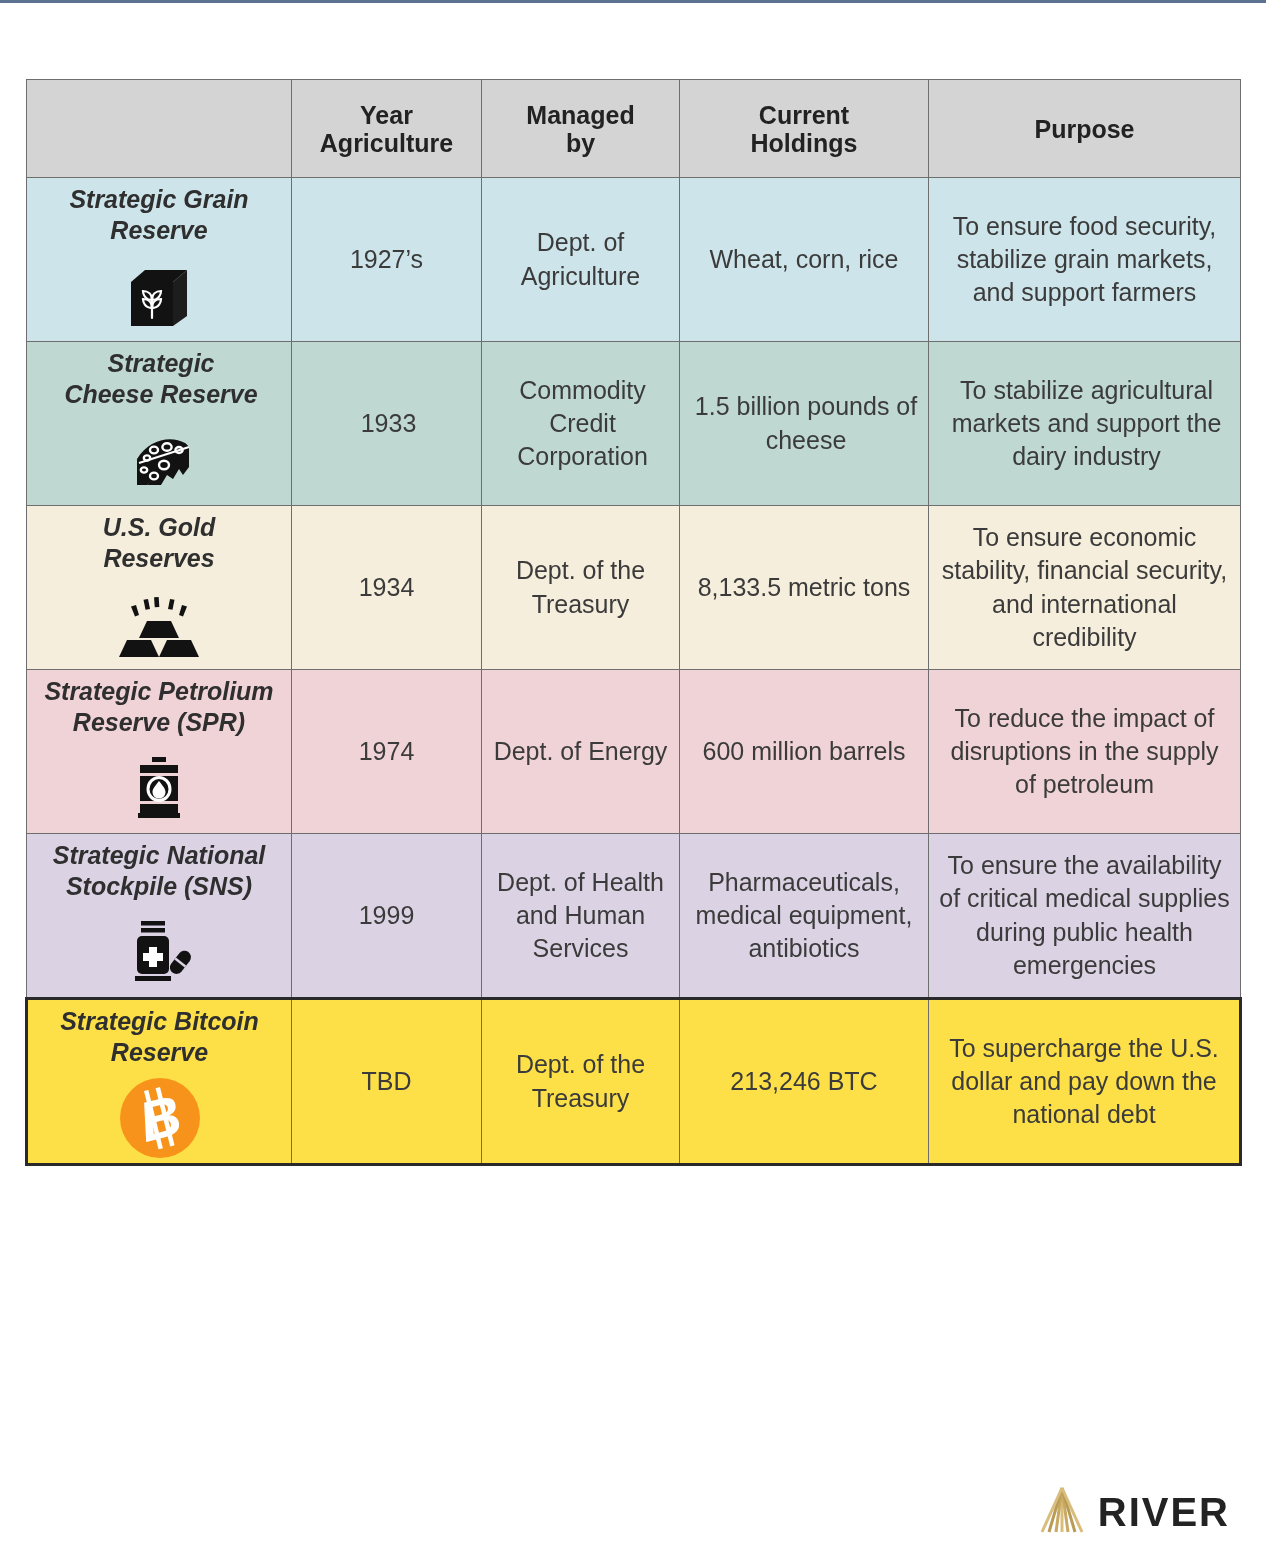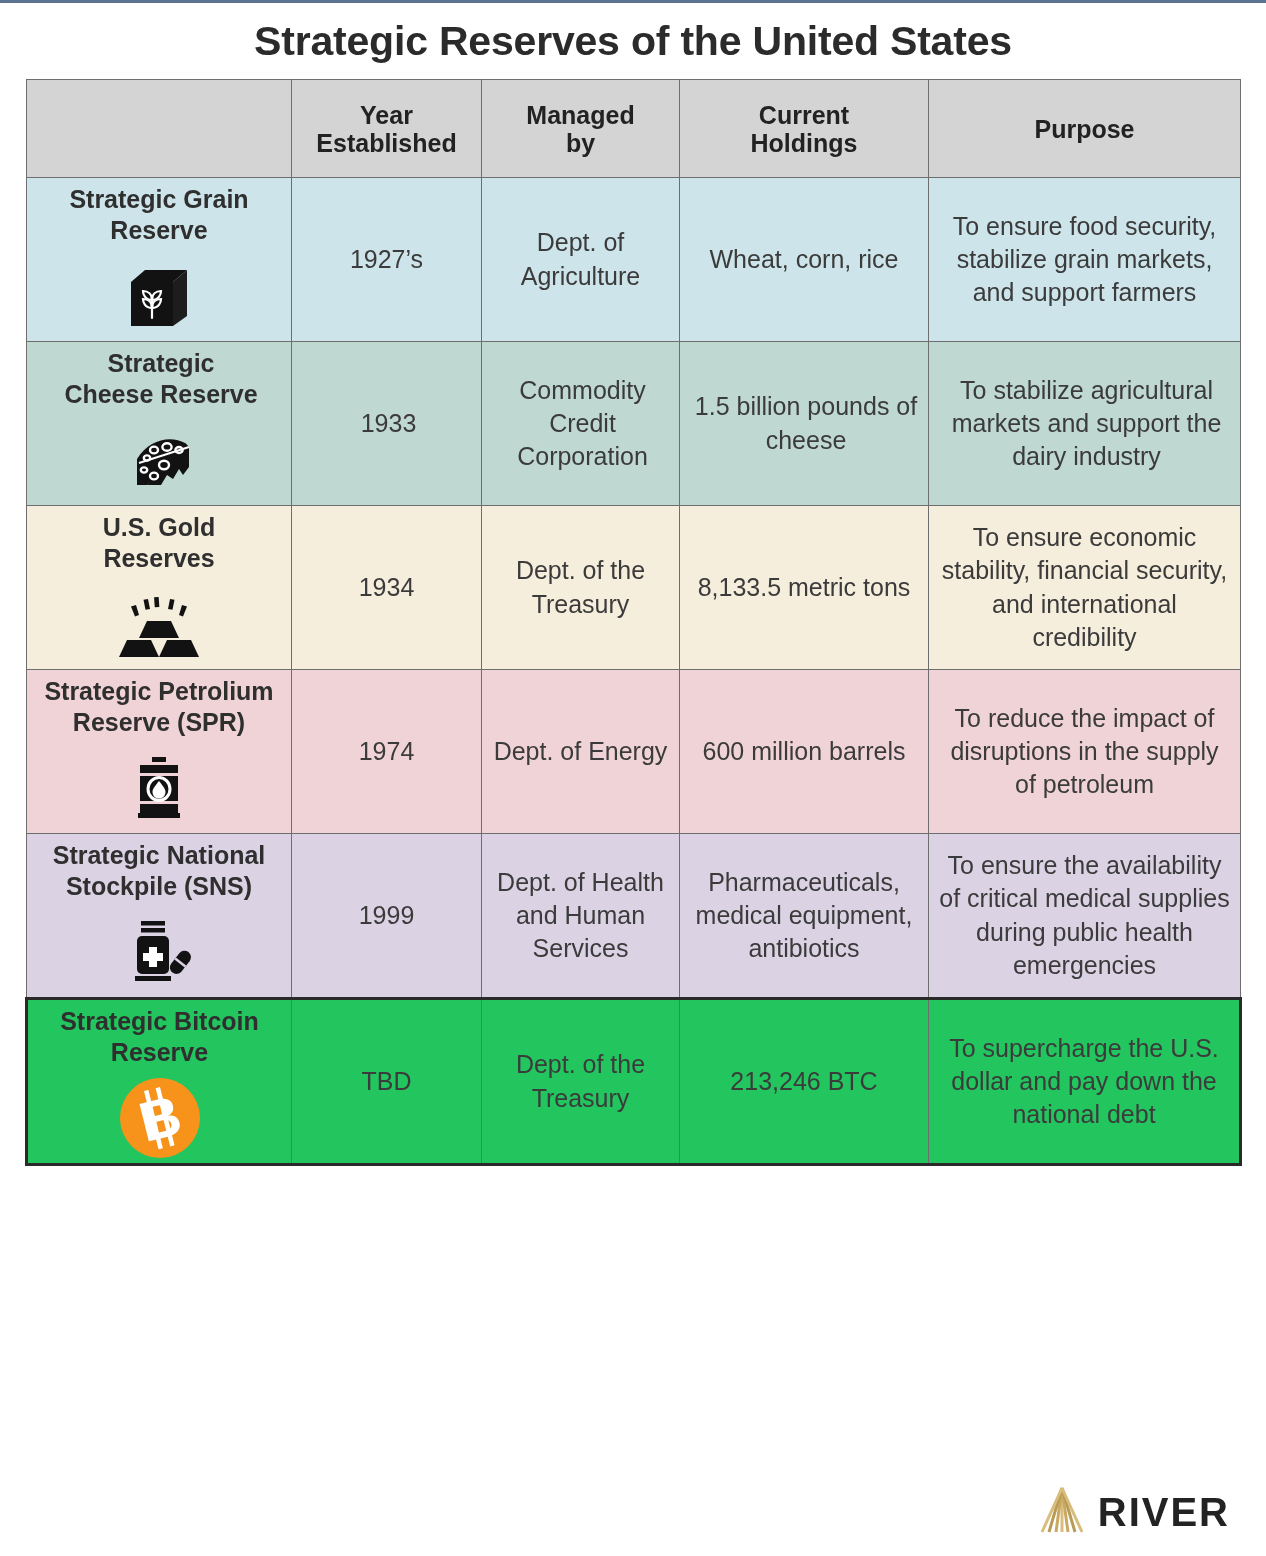--- a/index.html
+++ b/index.html
@@ -79,39 +79,40 @@
     font-weight: normal;
   }
 
   td.name-cell {
     font-weight: bold;
     color: #2f2f2f;
     font-size: 25px;
     line-height: 1.22;
     padding-top: 18px;
     padding-bottom: 14px;
+    font-style: italic;
   }
   .name-text { display: block; }
 
   .icon-holder {
     display: flex;
     align-items: center;
     justify-content: center;
     margin-top: 12px;
     height: 78px;
   }
   .icon-holder svg { display: block; }
 
   
   tr.row-grain    td { background: #cde5ea; }
   tr.row-cheese   td { background: #bfd8d2; padding-left: 12px; }
   tr.row-gold     td { background: #f6eedc; }
   tr.row-oil      td { background: #f0d3d7; }
   tr.row-sns      td { background: #dbd2e4; margin-left: 36px; }
-  tr.row-btc      td { background: #22c55e; }
+  tr.row-btc      td { background: #fde047; }
 
   
   tr.row-btc td {
     border-top: 3px solid #2a2a2a;
     border-bottom: 3px solid #2a2a2a;
   }
   tr.row-btc td:first-child { border-left: 3px solid #2a2a2a; }
   tr.row-btc td:last-child  { border-right: 3px solid #2a2a2a; }
 
   
@@ -128,38 +129,37 @@
     font-weight: bold;
     letter-spacing: 2px;
     color: #232323;
   }
 </style>
 </head>
 <body>
 
 <div id="page">
 
-  <h1 id="title">Strategic Reserves of the United States</h1>
 
   <div id="table-wrap">
     <table class="reserves">
       <colgroup>
         <col class="c0">
           <col class="c1">
           <col class="c2">
           <col class="c3">
           <col class="c4">
       </colgroup>
 
       <thead>
         <tr>
           <th class="blank"></th>
           <th>
             <span>Year</span><br>
-            <span>Established</span>
+            <span>Agriculture</span>
           </th>
           <th>
             <span>Managed</span><br>
             <span>by</span>
           </th>
           <th>
             <span>Current</span><br>
             <span>Holdings</span>
           </th>
           <th>

